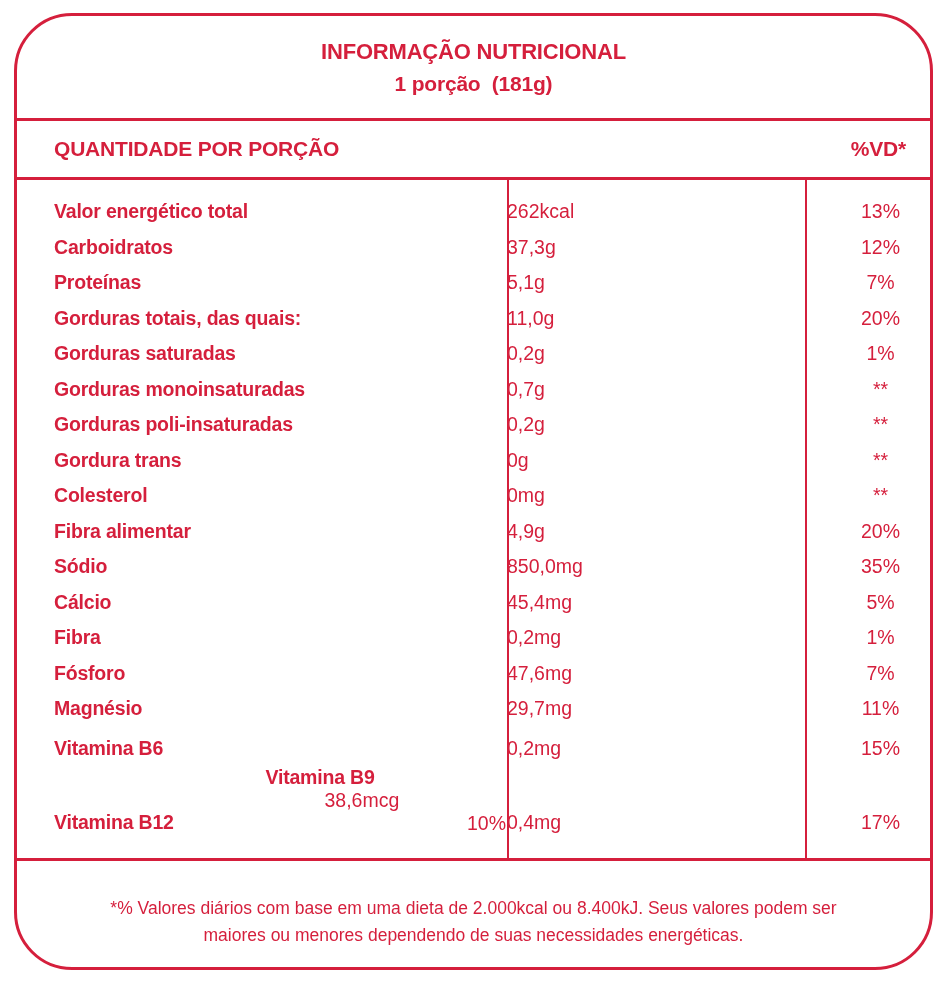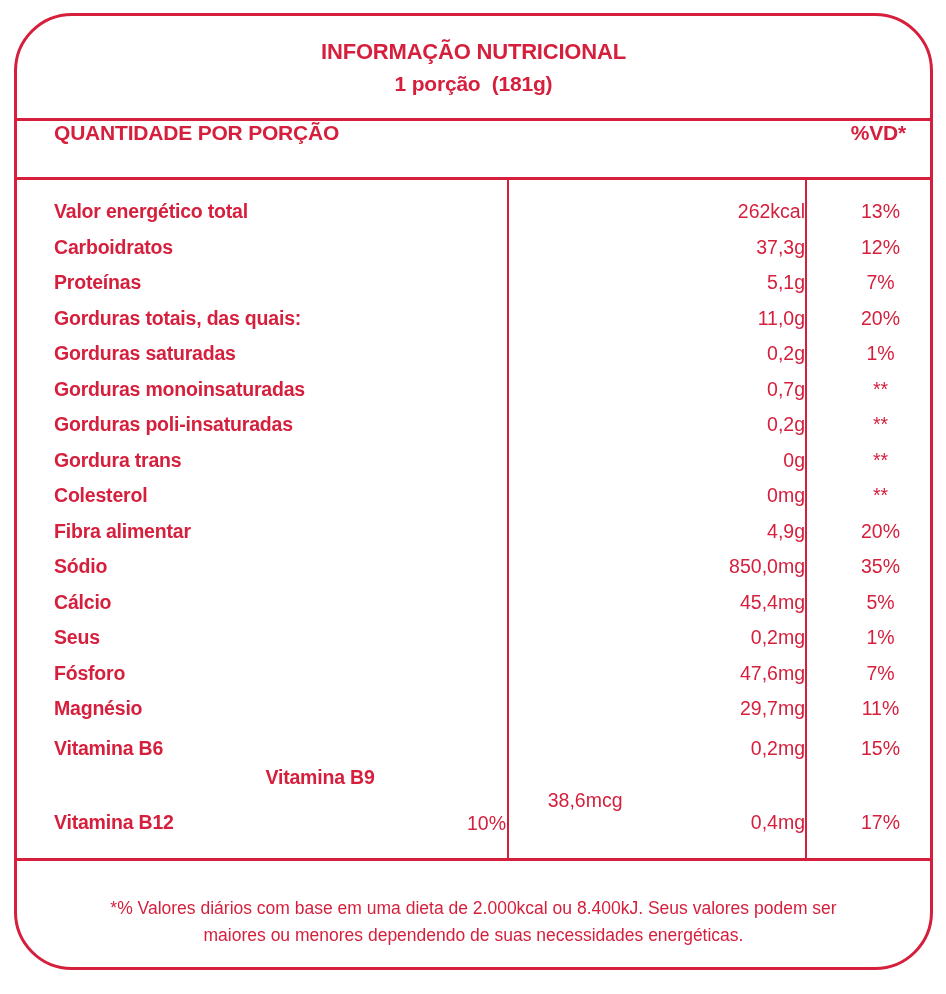--- a/index.html
+++ b/index.html
@@ -20,41 +20,41 @@
   .header{
     height:102px;flex:0 0 auto;
     display:flex;flex-direction:column;align-items:center;justify-content:center;
     gap:7px;
   }
   .title{font-size:22px;font-weight:bold;letter-spacing:-0.2px;}
   .serving{font-size:21px;font-weight:bold;white-space:pre;letter-spacing:-0.2px;}
   
   .subheader{
     height:56px;flex:0 0 auto;
-    display:flex;justify-content:space-between;
+    display:flex;align-items:center;justify-content:space-between;
     padding:0 24px 0 37px;
     font-size:21px;font-weight:bold;letter-spacing:-0.2px;
   }
   
   .body{
     position:relative;height:678px;flex:0 0 auto;
     padding-top:14px;
   }
   .vline{position:absolute;top:0;bottom:0;width:2px;background:var(--red);}
   .vline.v1{left:490px;}
   .vline.v2{left:788px;}
   .row{
     display:flex;height:35.5px;align-items:center;
   }
   .row.gap4{margin-top:4px;}
   .row.gap8{flex-direction:column;}
   .row.gap3{margin-top:3px;}
   .cell{flex:0 0 auto;}
   .cell.label{width:490px;padding-left:37px;font-size:19.5px;font-weight:bold;letter-spacing:-0.2px;}
-  .cell.value{width:298px;text-align:right;font-size:19.5px;}
+  .cell.value{width:298px;text-align:left;font-size:19.5px;}
   .cell.dv{width:125px;text-align:center;font-size:19.5px;padding-left:26px;}
   
   .footer{
     flex:1 1 auto;
     display:flex;align-items:center;justify-content:center;
     padding:0 60px 8px 60px;
     margin-top:24px;
   }
   .footnote{
     text-align:center;font-size:17.5px;line-height:27px;max-width:800px;
@@ -137,21 +137,21 @@
       <div class="cell label">Sódio</div>
       <div class="cell value">850,0mg</div>
       <div class="cell dv">35%</div>
     </div>
     <div class="row">
       <div class="cell label">Cálcio</div>
       <div class="cell value">45,4mg</div>
       <div class="cell dv">5%</div>
     </div>
     <div class="row">
-      <div class="cell label">Seus</div>
+      <div class="cell label">Fibra</div>
       <div class="cell value">0,2mg</div>
       <div class="cell dv">1%</div>
     </div>
     <div class="row">
       <div class="cell label">Fósforo</div>
       <div class="cell value">47,6mg</div>
       <div class="cell dv">7%</div>
     </div>
     <div class="row">
       <div class="cell label">Magnésio</div>

